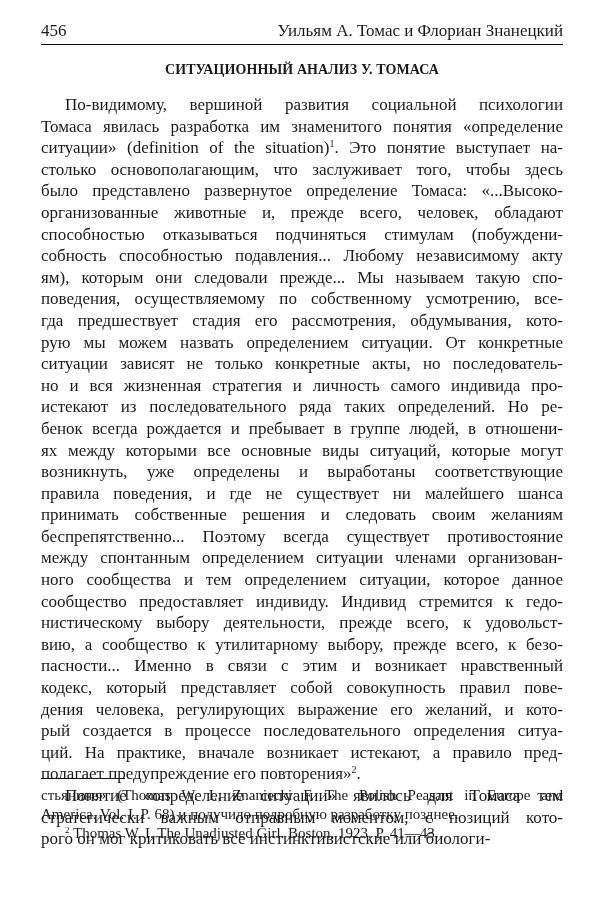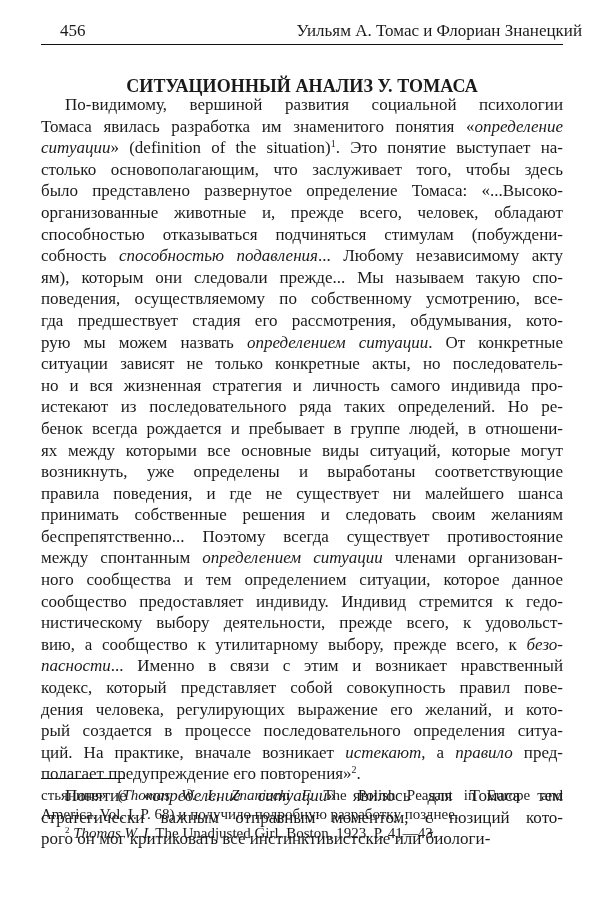--- a/index.html
+++ b/index.html
@@ -4,43 +4,43 @@
 <style>
   html, body { margin: 0; padding: 0; }
   body {
     width: 600px; height: 904px; background: #ffffff; color: #1a1a1a;
     position: relative; overflow: hidden;
     font-family: "Liberation Serif", "DejaVu Serif", serif;
   }
   .page { position: absolute; left: 41px; top: 0; width: 522px; }
   .running-head {
     position: absolute; top: 20px; left: 0; width: 522px; height: 22px;
-    font-size: 17px; line-height: 22px; margin-left: 19px;
+    font-size: 17px; line-height: 22px;
   }
   .running-head .page-num { position: absolute; left: 0; top: 0; }
   .running-head .authors { position: absolute; right: 0; top: 0; }
   .head-rule {
     position: absolute; top: 44px; left: 0; width: 522px; height: 0;
     border-top: 1.5px solid #111;
   }
   .section-title {
     position: absolute; top: 58px; left: 0; width: 522px; text-align: center;
-    font-size: 18px; font-weight: bold; line-height: 24px; letter-spacing: 0.1px; margin-top: 16px;
+    font-size: 14px; font-weight: bold; line-height: 24px; letter-spacing: 0.1px;
   }
   .body-text {
     position: absolute; top: 94px; left: 0; width: 522px;
     font-size: 17px; line-height: 21.6px;
   }
   .line {
     display: block; white-space: nowrap; text-align: justify;
     text-align-last: justify; height: 21.6px; overflow: visible;
   }
   .line.last { text-align-last: left; }
   .line.indent { padding-left: 24px; }
-  .it { font-style: italic; }
+  .it { }
   sup { font-size: 10px; line-height: 0; vertical-align: 6px; }
   .fn-rule {
     position: absolute; top: 778px; left: 0; width: 84px; height: 0;
     border-top: 1px solid #111;
   }
   .footnotes {
     position: absolute; top: 786px; left: 0; width: 522px;
     font-size: 15px; line-height: 19px;
   }
   .footnotes .line { height: 19px; }

